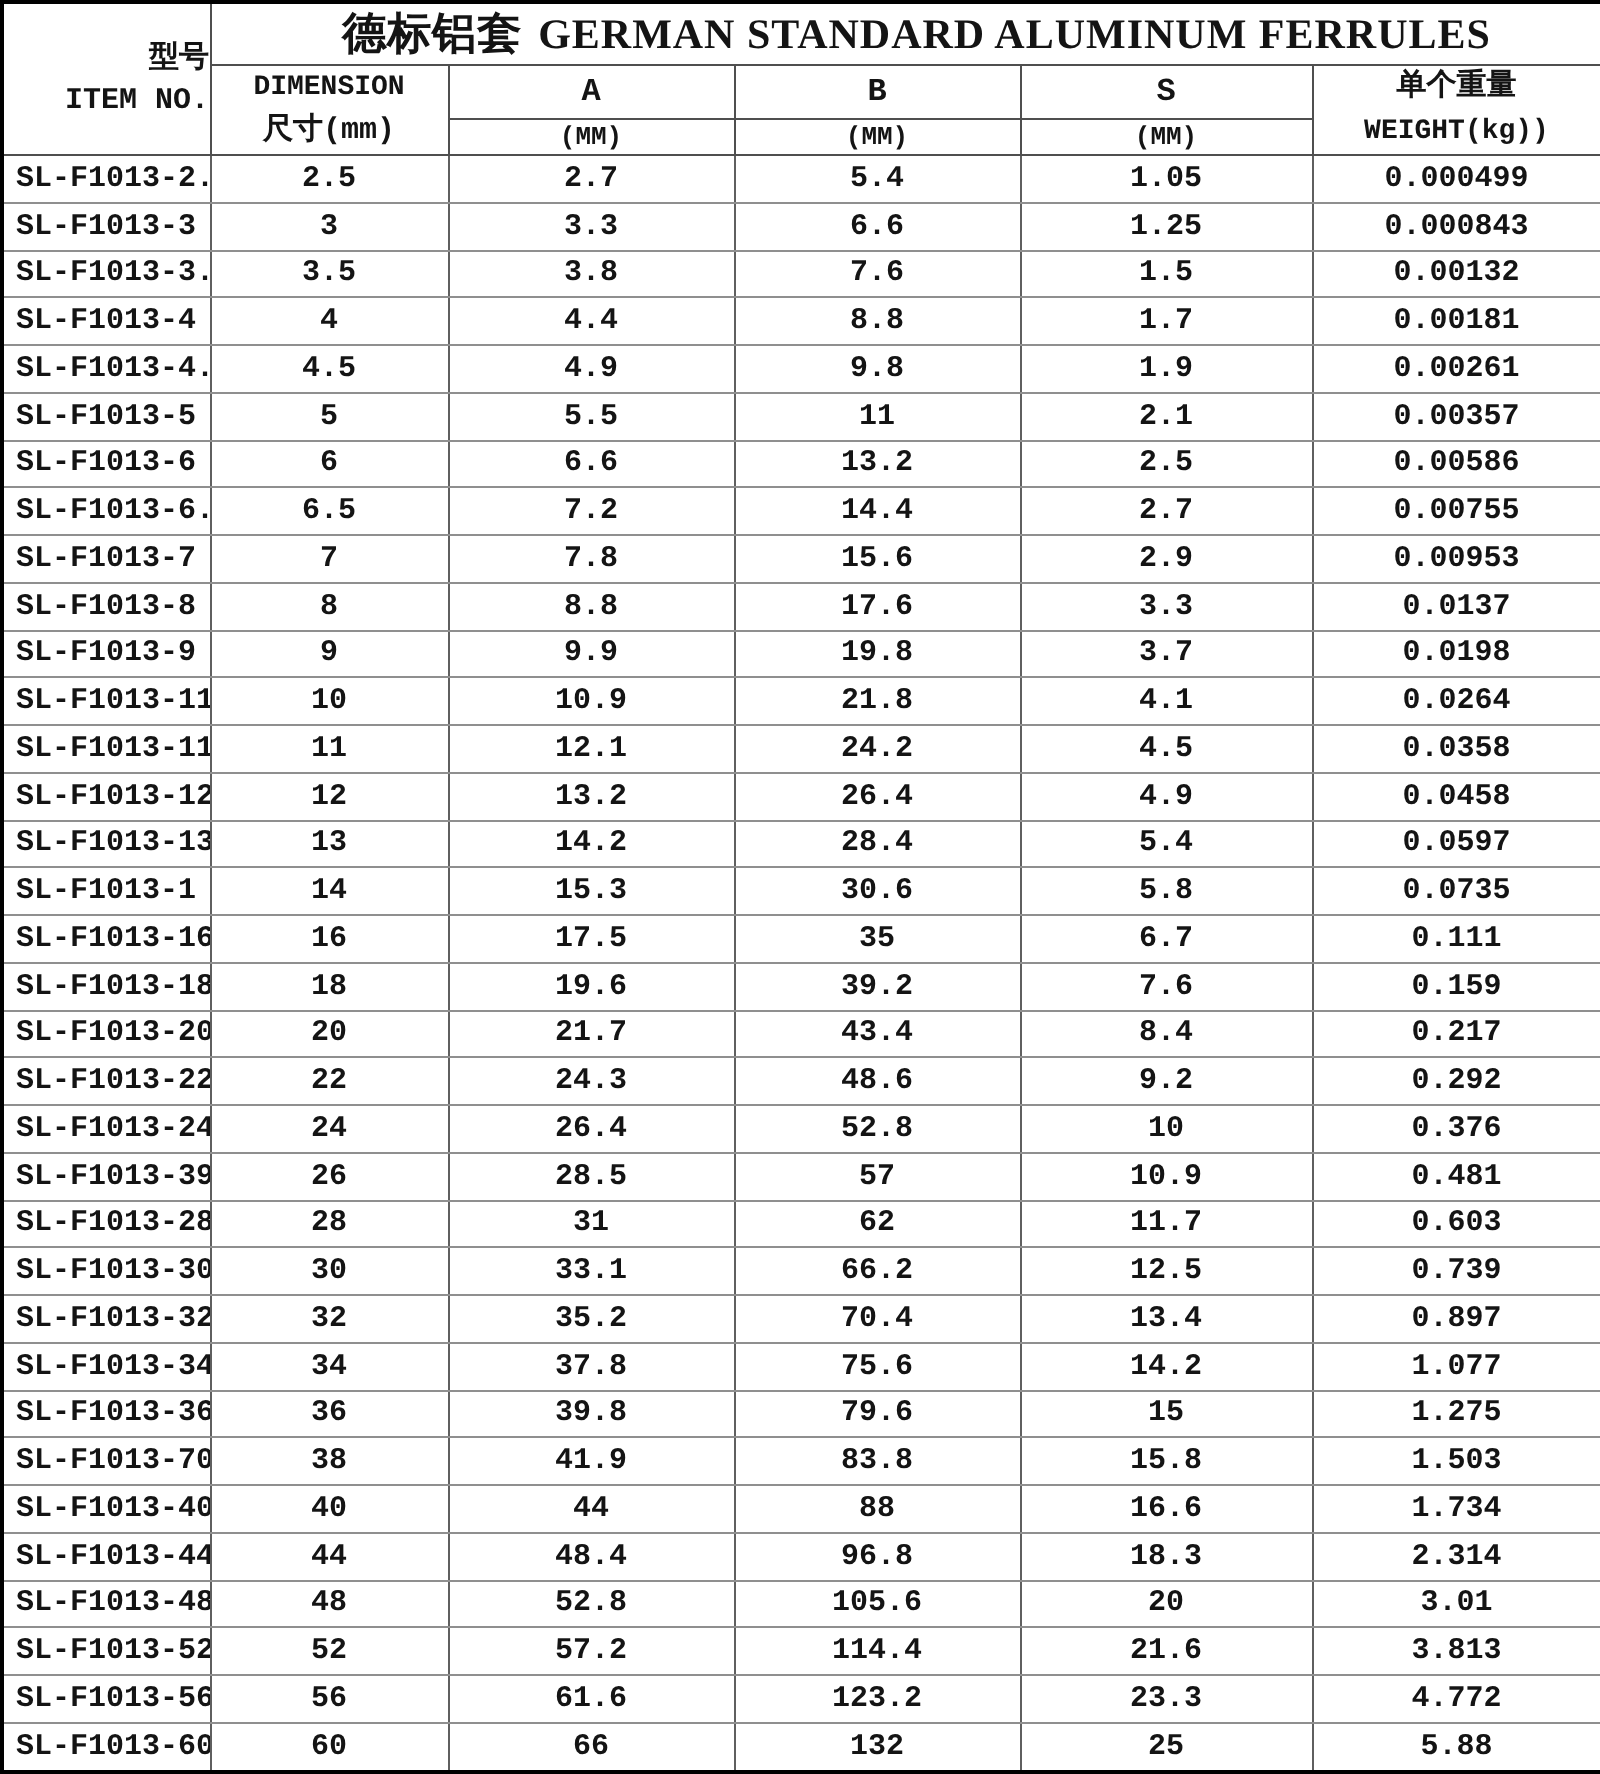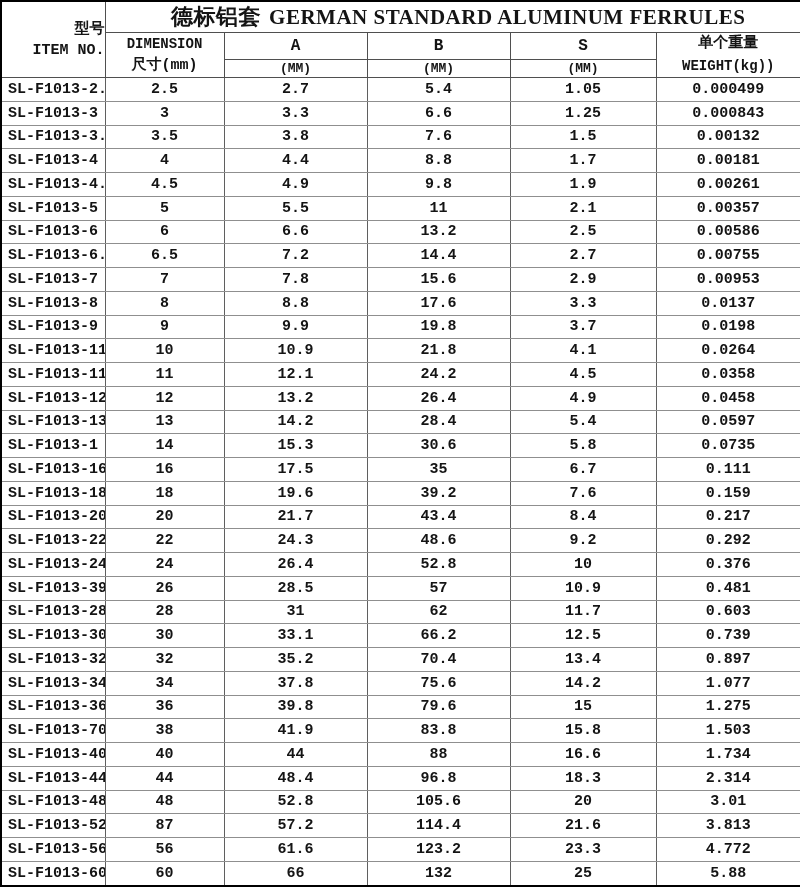--- a/index.html
+++ b/index.html
@@ -348,21 +348,21 @@
         <tr>
           <td class="item">SL-F1013-48</td>
           <td>48</td>
           <td>52.8</td>
           <td>105.6</td>
           <td>20</td>
           <td>3.01</td>
         </tr>
         <tr>
           <td class="item">SL-F1013-52</td>
-          <td>87</td>
+          <td>52</td>
           <td>57.2</td>
           <td>114.4</td>
           <td>21.6</td>
           <td>3.813</td>
         </tr>
         <tr>
           <td class="item">SL-F1013-56</td>
           <td>56</td>
           <td>61.6</td>
           <td>123.2</td>

